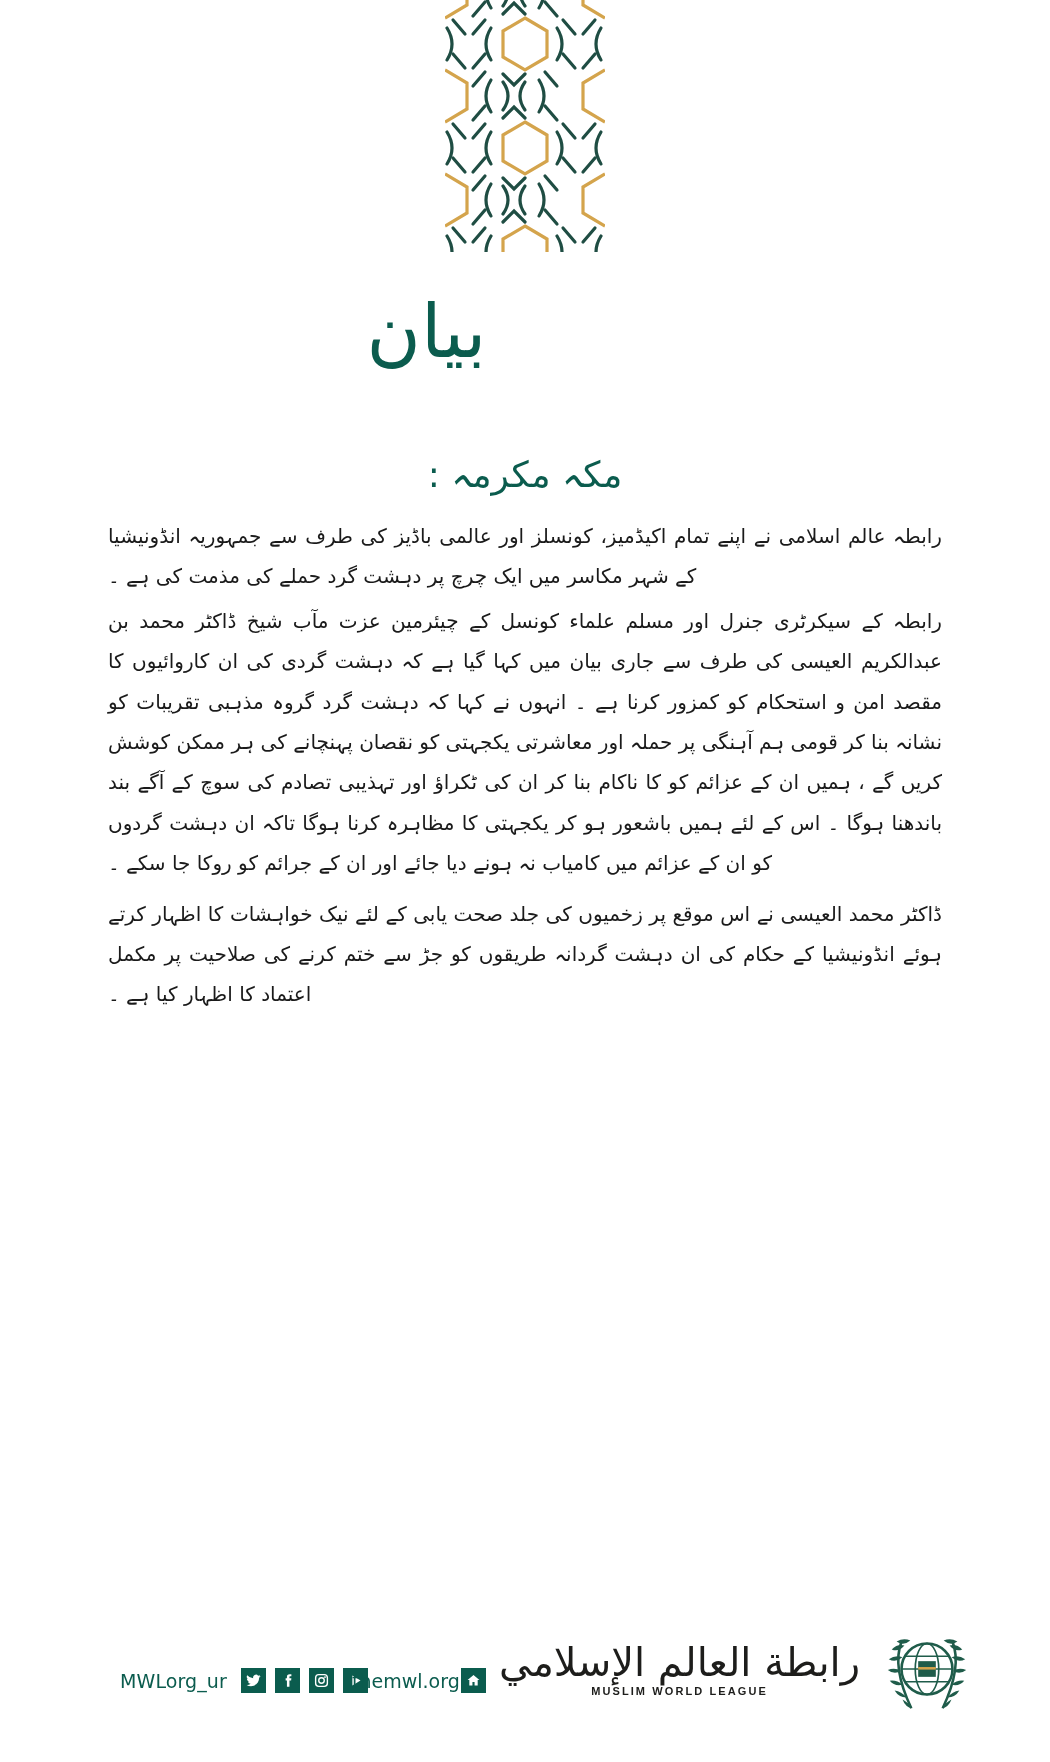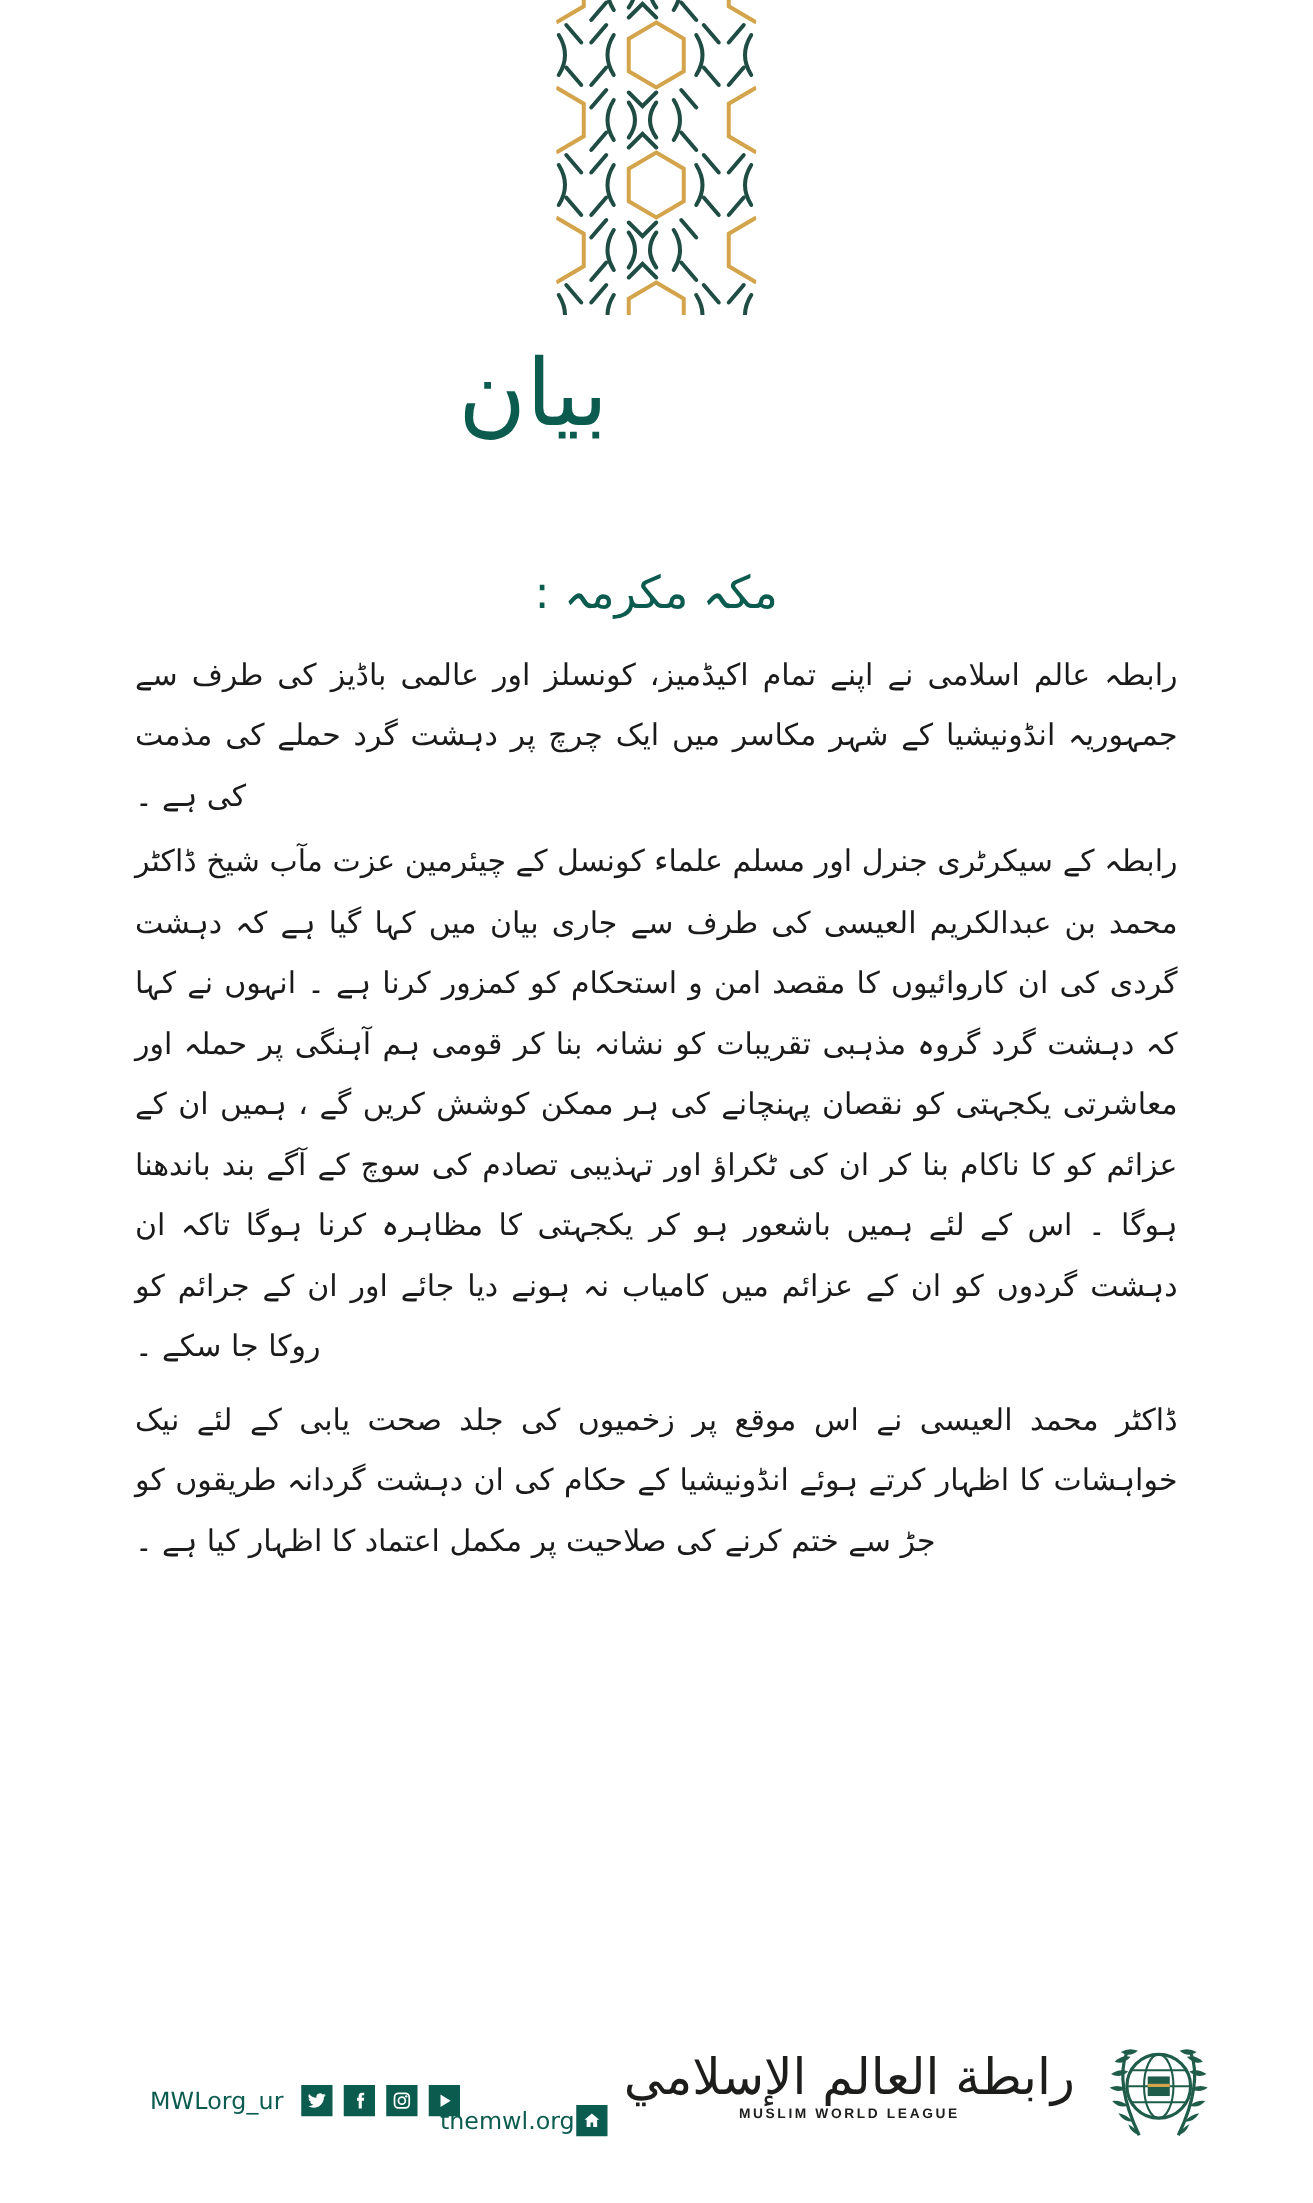--- a/index.html
+++ b/index.html
@@ -11,21 +11,21 @@
     position:relative;overflow:hidden;
   }
   
   #ornament{
     position:absolute;top:0;left:0;width:1050px;height:252px;
     display:flex;justify-content:center;align-items:flex-start;
   }
   #ornament svg{display:block;}
   
   #title{
-    position:absolute;top:272px;left:0;width:853px;
+    position:absolute;top:288px;left:0;width:853px;
     text-align:center;
     color:#0b5c4e;
     font-size:74px;
     line-height:1.18;
     font-family:"DejaVu Sans","Liberation Sans",sans-serif;
     font-weight:400;
     direction:rtl;
   }
   
   #content{
@@ -40,21 +40,21 @@
     color:#0b5c4e;
     font-size:36px;
     line-height:1.5;
     text-align:center;
     margin:0 0 14px 0;
     font-weight:400;
     direction:rtl;
   }
   .para{
     color:#1a1a1a;
-    font-size:24px;
+    font-size:20px;
     line-height:2.02;
     margin:0 0 10px 0;
     text-align:justify;
     text-align-last:left;
     direction:rtl;
     font-weight:400;
     letter-spacing:0px;
   }
   .para.tight{margin-bottom:4px;}
   
@@ -72,21 +72,21 @@
     color:#0b5c4e;font-size:19px;letter-spacing:.1px;
     margin-right:5px;font-family:"DejaVu Sans",sans-serif;
   }
   .sq{
     width:25px;height:25px;background:#0b5c4e;
     display:flex;align-items:center;justify-content:center;
     color:#ffffff;
   }
   .sq svg{display:block;}
   #website{
-    position:absolute;left:352px;top:92px;
+    position:absolute;left:352px;top:76px;
     display:flex;align-items:center;gap:1px;direction:ltr;
   }
   #website .url{color:#0b5c4e;font-size:19px;font-family:"DejaVu Sans",sans-serif;}
   
   #logo{
     position:absolute;right:112px;top:28px;
     display:flex;align-items:center;gap:18px;direction:ltr;
   }
   #logo-words{display:flex;flex-direction:column;align-items:center;gap:2px;text-align:center;}
   #logo-ar{

